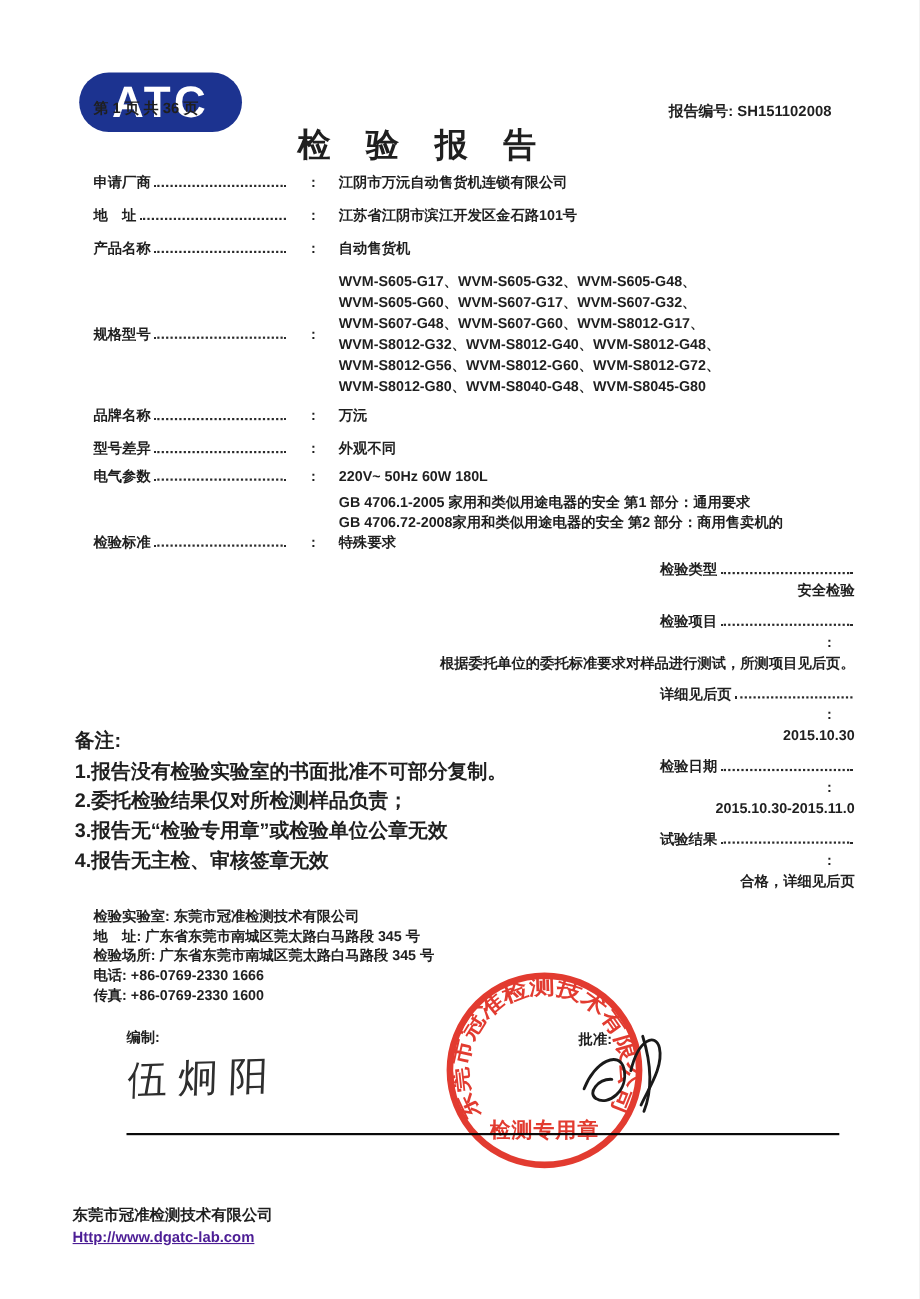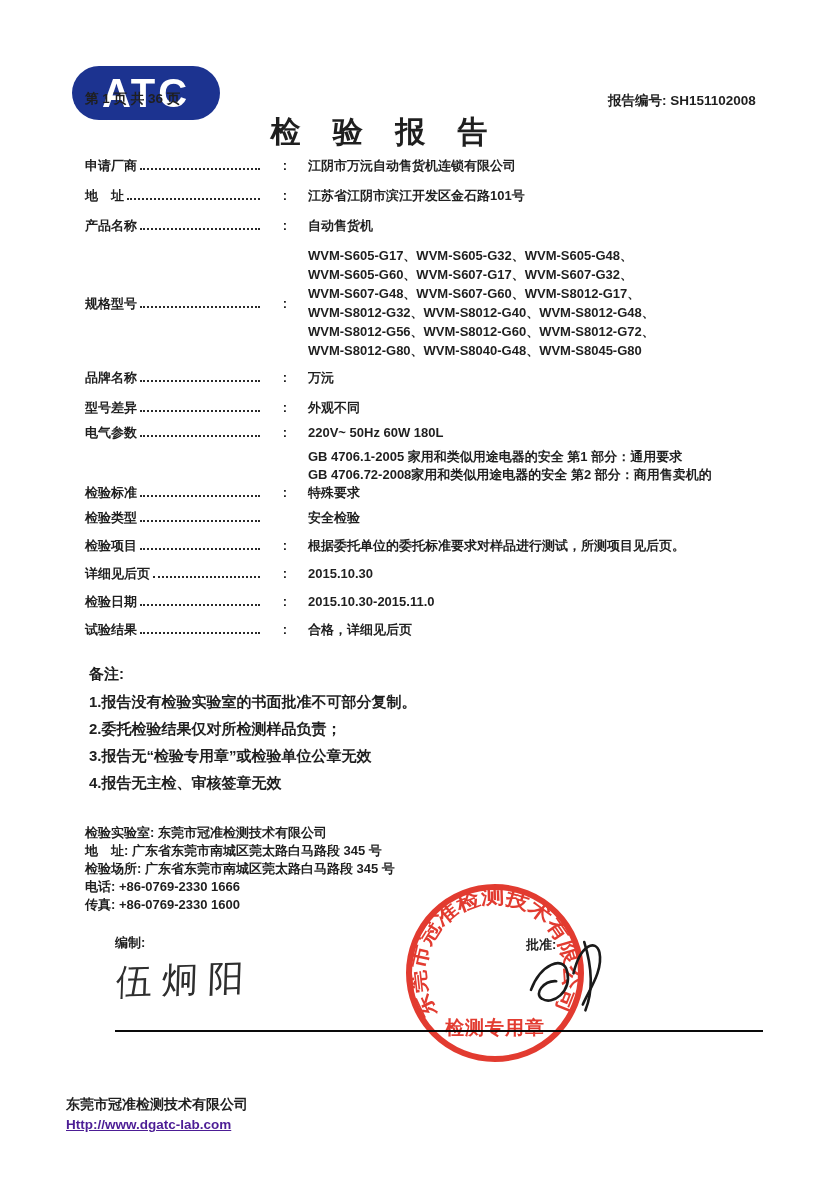--- a/index.html
+++ b/index.html
@@ -23,31 +23,31 @@
     position:absolute; left:608px; top:92px; font-size:13.5px; font-weight:700;
   }
   .title{
     position:absolute; left:85px; top:112px; width:600px; text-align:center;
     font-size:30px; font-weight:800; letter-spacing:12px;
   }
   
   .fields{ position:absolute; left:85px; top:156px; width:692px; }
   .row{ display:flex; align-items:flex-end; margin-bottom:11px; font-size:13px; line-height:19px;}
   .row.center{ align-items:center; }
-  .row.tight{ margin-bottom:9px; }
+  .row.tight{ margin-bottom:9px;flex-direction:column; }
   .row.m6{ margin-bottom:6px; }
   .row.m8{ margin-bottom:8px; }
   .lbl{ width:177px; display:flex; align-items:baseline; font-weight:700; white-space:nowrap;}
   .dots{ flex:1; border-bottom:2px dotted #2a2a2a; margin:0 2px 3px 3px; height:1px;}
   .colon{ width:46px; text-align:center; font-weight:700;}
   .val{ flex:1; font-weight:600; white-space:pre-line;}
   .val.models{ line-height:19px; }
   .val.standards{ line-height:18px; }
   
-  .notes{ position:absolute; left:89px; top:664px; width:690px; font-size:15px;}
+  .notes{ position:absolute; left:68px; top:664px; width:690px; font-size:18px;}
   .notes-heading{ font-weight:700; margin-bottom:9px; line-height:19px;}
   .note-item{ font-weight:600; line-height:19px; margin-bottom:8px;}
   
   .lab{ position:absolute; left:85px; top:824px; width:690px; 
         font-size:13px; font-weight:700; }
   .lab-line{ line-height:18px; }
   
   .prepared-label{ position:absolute; left:115px; top:934px; font-size:13px; font-weight:700;}
   .approved-label{ position:absolute; left:526px; top:936px; font-size:13px; font-weight:700;}
   .prepared-signature{

